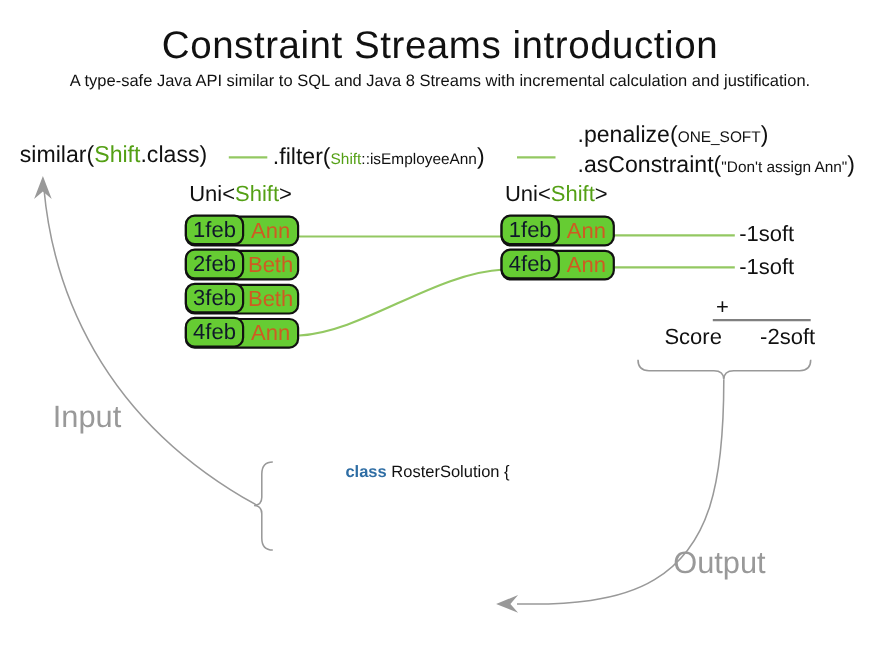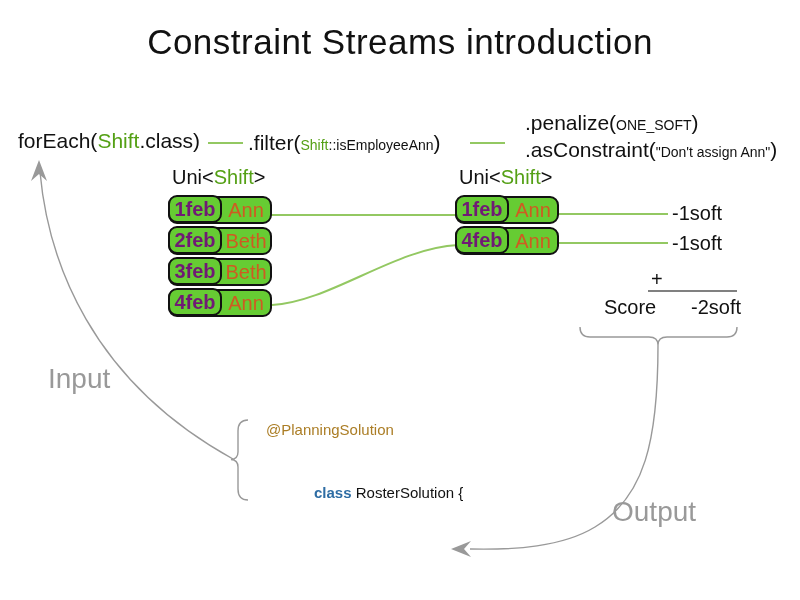--- a/index.html
+++ b/index.html
@@ -13,21 +13,21 @@
   .pipe{font-size:21px;white-space:nowrap;}
   .pipe .sm{font-size:14px;}
   .green{color:var(--shift-green,#54a015);}
   .gold{color:var(--annotation-gold,#ab7d25);}
   .kw{color:var(--keyword-blue,#2e6da4);font-weight:bold;margin-left:48px;}
   .stream-label{font-size:20px;margin-bottom:7px;}
   .srow{position:relative;width:104px;height:28px;box-sizing:border-box;background:var(--box-green,#66cc33);
         border:2px solid #111;border-radius:9px;margin-bottom:3px;display:flex;align-items:center;}
   .datebox{box-sizing:border-box;height:28px;width:54px;margin:-2px 0 0 -2px;background:var(--box-green,#66cc33);
            border:2px solid #111;border-radius:9px;display:flex;align-items:center;justify-content:center;
-           font-size:20px;color:#701a75;flex:none;font-weight:bold;}
+           font-size:20px;color:#0f172a;flex:none;}
   .sname{flex:1;text-align:center;font-size:20px;color:var(--name-orange,#cf5b22);}
   .scoretxt{font-size:20px;}
   .flowlabel{font-size:28px;color:var(--arrow-gray,#999);}
   .code{font-size:15px;line-height:21px;white-space:pre;}
   .code .ind{padding-left:16px;}
   .ln-green{stroke:var(--line-green,#93c862);stroke-width:2;fill:none;}
   .ln-gray{stroke:var(--arrow-gray,#999);stroke-width:1.4;fill:none;}
   .ln-sum{stroke:var(--sum-line-gray,#808080);stroke-width:2;fill:none;}
   .ah{fill:var(--arrow-gray,#999);stroke:none;}
 </style>
@@ -55,22 +55,23 @@
 
     <path class="ln-gray" d="M580,327 Q580,337 590,337 L649,337 Q658,337 658,345 Q658,337 667,337 L727,337 Q737,337 737,327"></path>
 
     <path class="ln-gray" d="M658,345 C658,440 645,497 595,527 C562,547 515,550 470,549"></path>
     <polygon class="ah" points="451,549 471,541 464,549 471,557"></polygon>
   </svg>
 
   <div class="layer">
 
     <div class="abs title">Constraint Streams introduction</div>
+    <div class="abs subtitle">A type-safe Java API similar to SQL and Java 8 Streams with incremental calculation and justification.</div>
 
-    <div class="abs pipe" style="left:18px;top:129px;"><span>forEach(</span><span class="green">Shift</span><span>.class)</span></div>
+    <div class="abs pipe" style="left:18px;top:129px;"><span>similar(</span><span class="green">Shift</span><span>.class)</span></div>
 
     <div class="abs pipe" style="left:525px;top:111px;"><span>.penalize(</span><span class="sm">ONE_SOFT</span><span>)</span></div>
 
     <div class="abs pipe" style="left:248px;top:131px;"><span>.filter(</span><span class="sm green">Shift</span><span class="sm">::isEmployeeAnn</span><span>)</span></div>
 
     <div class="abs pipe" style="left:525px;top:138px;"><span>.asConstraint(</span><span class="sm">"Don't assign Ann"</span><span>)</span></div>
 
     <div class="abs" style="left:168px;top:166px;">
       <div class="stream-label" style="padding-left:4px;"><span>Uni&lt;</span><span class="green">Shift</span><span>&gt;</span></div>
       <div class="srow">
@@ -107,21 +108,20 @@
     <div class="abs scoretxt" style="left:672px;top:232px;">-1soft</div>
 
     <div class="abs scoretxt" style="left:651px;top:268px;">+</div>
     <div class="abs scoretxt" style="left:578px;top:296px;margin-left:26px;">Score</div>
     <div class="abs scoretxt" style="left:672px;top:296px;margin-left:19px;">-2soft</div>
 
     <div class="abs flowlabel" style="left:48px;top:363px;">Input</div>
     <div class="abs flowlabel" style="left:612px;top:496px;">Output</div>
 
     <div class="abs code" style="left:266px;top:377px;">
-      <div class="gold">@PlanningSolution</div>
       <div><span class="kw">class</span><span> RosterSolution {</span></div>
       
       
       
       
       
       
     </div>
 
   </div>

